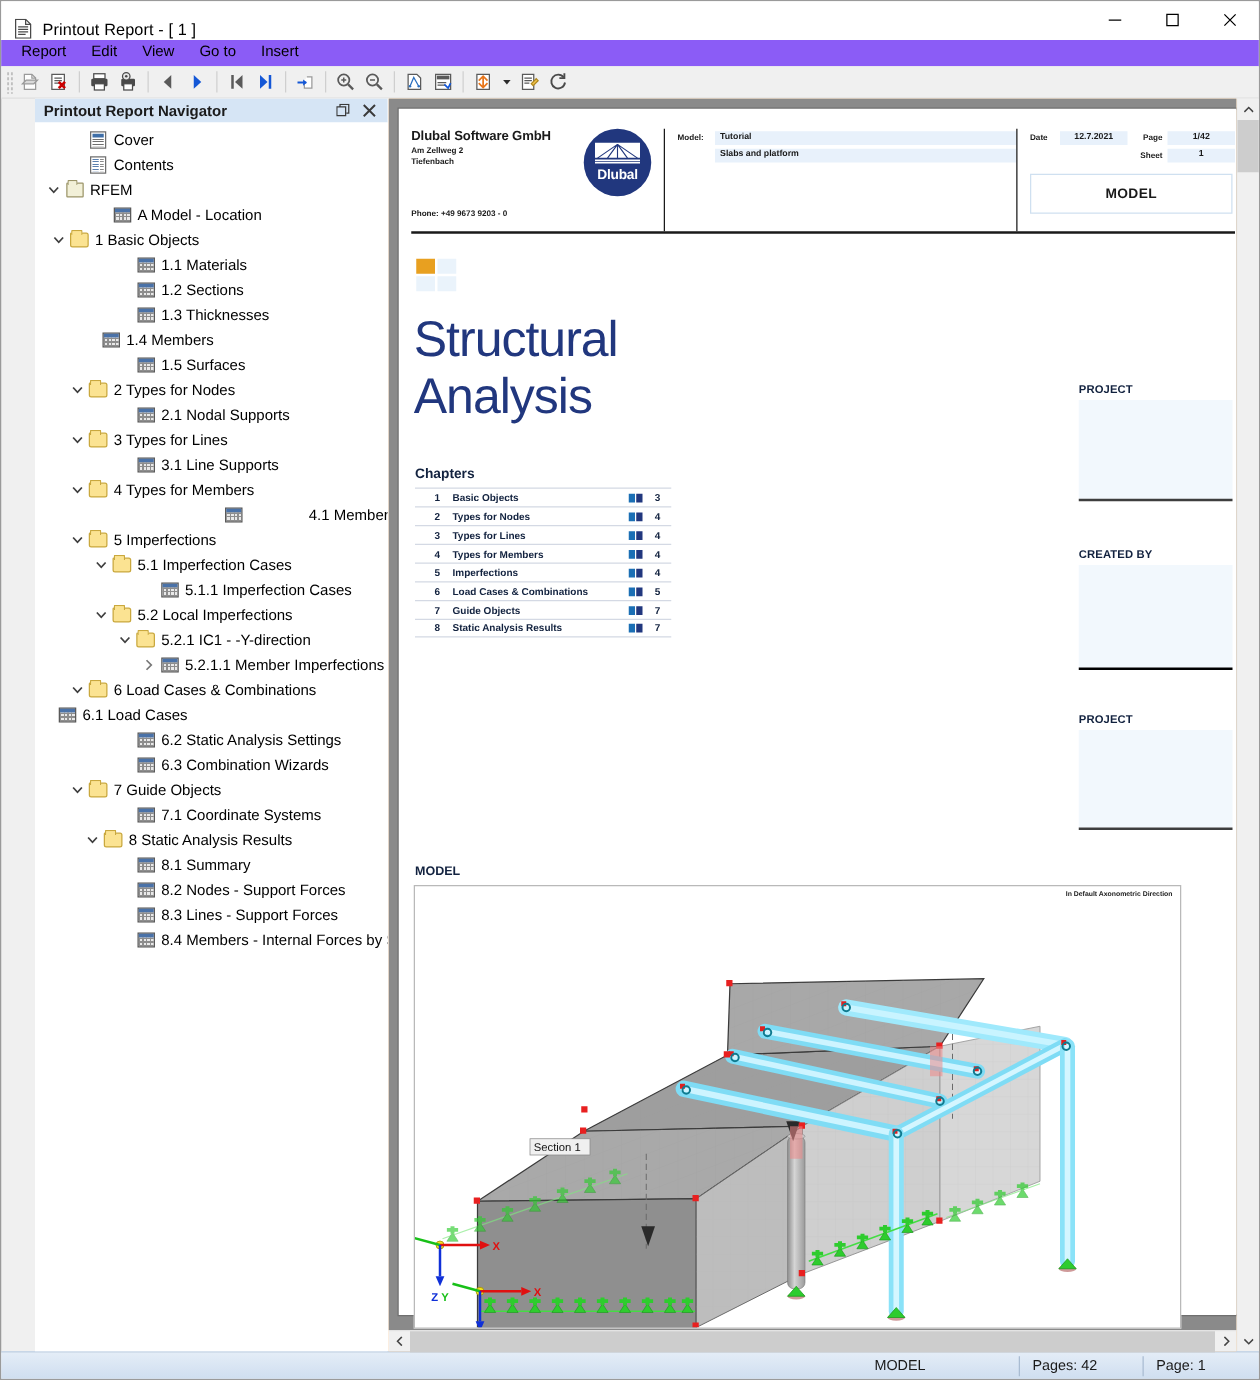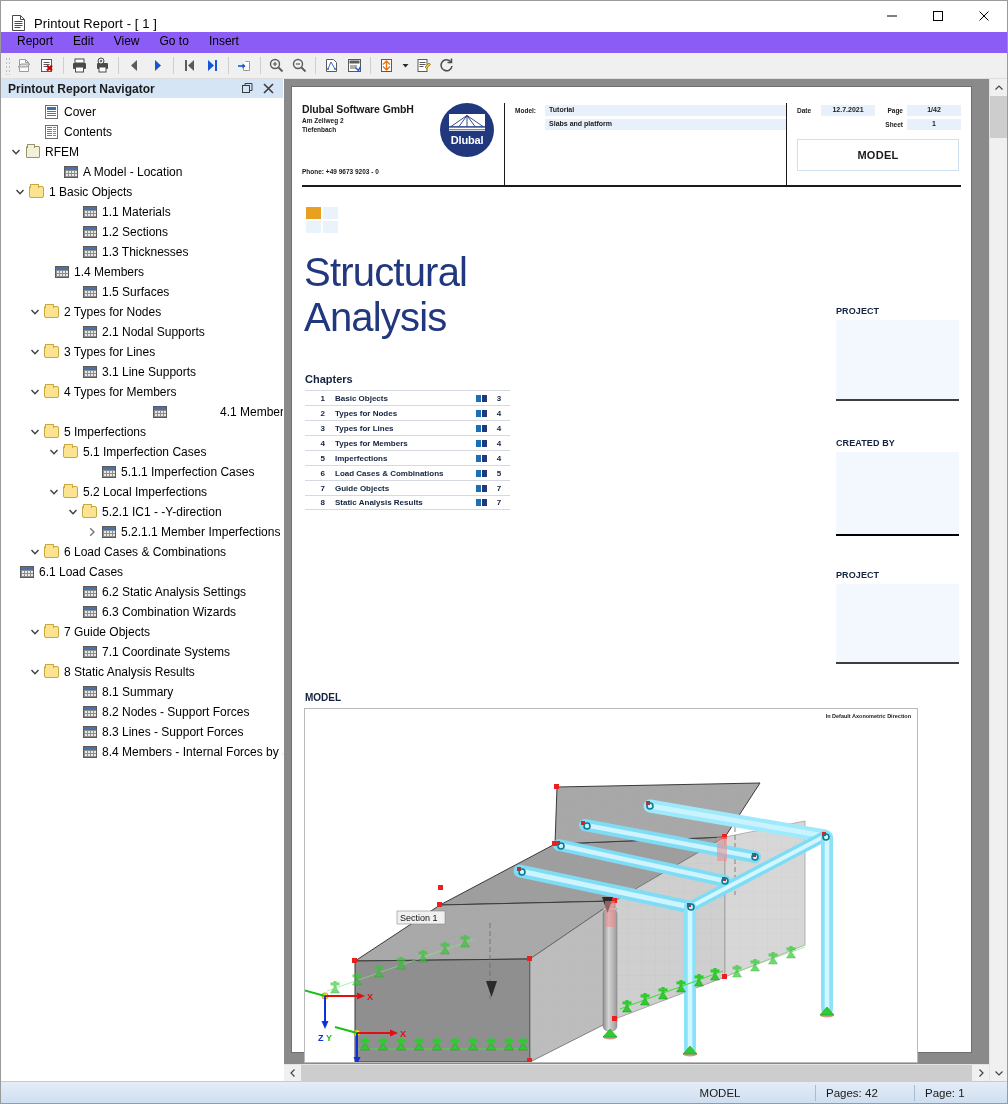--- a/index.html
+++ b/index.html
@@ -73,20 +73,21 @@
     width:23px; height:23px;
     display:flex; align-items:center; justify-content:center;
   }
   .tbtn.small { width:14px; }
   .tsep { width:1px; height:17px; background:#cfcfcf; margin:0 4px; }
 
   
   .body {
     flex:1 1 auto; display:flex; min-height:0;
     background:#f0f0f0;
+    margin-left:27px;
   }
 
   
   .navpanel {
     width:283px; flex:0 0 283px;
     display:flex; flex-direction:column;
     background:#ffffff;
     border-right:1px solid #ffffff;
   }
   .nav-header {
@@ -725,21 +726,21 @@
             </span>
             <span class="tlabel">7 Guide Objects</span>
           </div>
           <div class="trow" style="padding-left: 63px;">
             <span class="tw"></span>
             <span class="ticon">
               <span class="ic-table"></span>
             </span>
             <span class="tlabel">7.1 Coordinate Systems</span>
           </div>
-          <div class="trow" style="padding-left: 25px; text-align: right;">
+          <div class="trow" style="padding-left: 37px; text-align: right;">
             <span class="tw">
               <svg width="10" height="10" viewBox="0 0 10 10">
                 <path d="M1.5 3L5 6.8 8.5 3" fill="none" stroke="#3f3f3f" stroke-width="1.4"></path>
               </svg>
             </span>
             <span class="ticon">
               <span class="ic-folder"></span>
             </span>
             <span class="tlabel">8 Static Analysis Results</span>
           </div>

